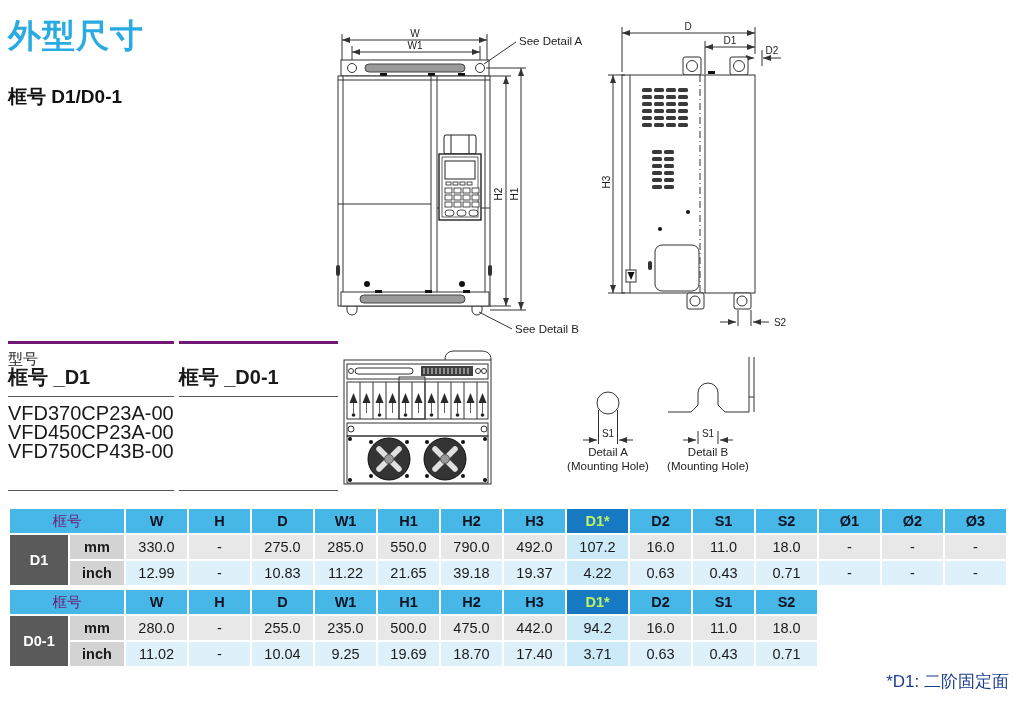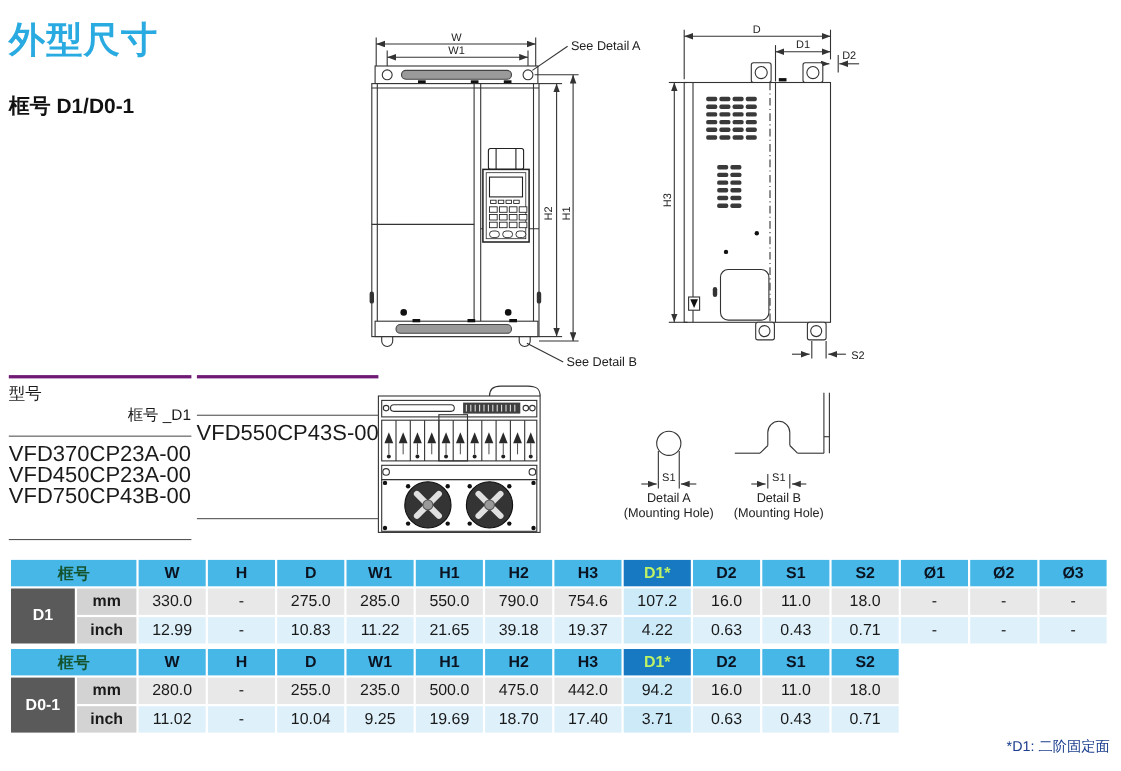--- a/index.html
+++ b/index.html
@@ -7,41 +7,41 @@
     width:1019px;height:701px;position:relative;background:#fff;
     font-family:"Liberation Sans","DejaVu Sans",sans-serif;color:#1a1a1a;
     overflow:hidden;
   }
   .abs{position:absolute;}
   .page-title{
     left:8px;top:14px;font-size:33px;font-weight:bold;letter-spacing:1px;
     color:var(--accent,#29abe2);
   }
   .page-subtitle{left:8px;top:84px;font-size:19px;font-weight:bold;color:#111;}
-  .footnote{right:10px;top:670px;font-size:13px;color:var(--footnote-color,#1b3e8e);}
+  .footnote{right:10px;top:670px;font-size:17px;color:var(--footnote-color,#1b3e8e);}
 
   
   .model-list{left:8px;top:341px;width:330px;display:flex;gap:5px;}
   .ml-col{flex:1;}
   .ml-head{border-top:3px solid #701a75;border-bottom:1px solid #555;padding:5px 0 9px;}
   .ml-heading{font-size:15px;line-height:19px;min-height:19px;}
-  .ml-header{font-size:14px;line-height:19px;font-weight:normal;text-align:right;}
+  .ml-header{font-size:20px;line-height:19px;font-weight:bold;}
   .ml-models{padding:7px 0 6px;border-bottom:1px solid #555;min-height:80px;}
   .ml-model{font-size:20px;line-height:19px;white-space:nowrap;}
 
   
   .tables{left:8px;top:507px;width:1005px;}
   table.dim{border-collapse:separate;border-spacing:2px;margin-bottom:1px;}
   table.dim th,table.dim td{
     text-align:center;vertical-align:middle;padding:0;
     font-size:14.5px;height:24px;white-space:nowrap;
   }
   th.colhead{background:var(--header-bg,#47b7e8);font-weight:bold;color:#0b1320;}
   th.colhead.hl{background:var(--header-highlight-bg,#1779c2);color:#bef264;}
-  th.framehead{background:var(--header-bg,#47b7e8);font-weight:bold;color:#14532d;}
+  th.framehead{background:var(--header-bg,#47b7e8);font-weight:normal;color:#701a75;}
   th.rowlabel{background:var(--row-label-bg,#5a5a5a);color:#fff;font-weight:bold;font-size:15px;}
   td.unit{background:var(--unit-bg,#d3d3d3);font-weight:bold;}
   td.mm{background:var(--mm-row-bg,#e8e8e8);}
   td.inch{background:var(--inch-row-bg,#def1fb);}
   td.hlcell{background:var(--highlight-cell-bg,#cdeaf8);}
 
   
   svg{position:absolute;overflow:visible;}
   svg text{font-family:"Liberation Sans","DejaVu Sans",sans-serif;fill:#222;}
   .dimtxt{font-size:10px;}
@@ -401,23 +401,23 @@
         </div>
         <div class="ml-models">
           <div class="ml-model">VFD370CP23A-00</div>
           <div class="ml-model">VFD450CP23A-00</div>
           <div class="ml-model">VFD750CP43B-00</div>
         </div>
       </div>
       <div class="ml-col">
         <div class="ml-head">
           <div class="ml-heading">&nbsp;</div>
+          <div class="ml-header">框号 _D0-1</div>
         </div>
         <div class="ml-models">
-          <div class="ml-model">VFD550CP43S-00</div>
         </div>
       </div>
     </div>
 </div>
 
 <div class="abs tables">
   <div>
       <table class="dim">
         <colgroup>
           <col style="width: 58px;">
@@ -459,21 +459,21 @@
         <tbody>
           <tr>
             <th class="rowlabel" rowspan="2">D1</th>
             <td class="unit">mm</td>
             <td class="mm">330.0</td>
             <td class="mm">-</td>
             <td class="mm">275.0</td>
             <td class="mm">285.0</td>
             <td class="mm">550.0</td>
             <td class="mm">790.0</td>
-            <td class="mm">754.6</td>
+            <td class="mm">492.0</td>
             <td class="mm hlcell">107.2</td>
             <td class="mm">16.0</td>
             <td class="mm">11.0</td>
             <td class="mm">18.0</td>
             <td class="mm">-</td>
             <td class="mm">-</td>
             <td class="mm">-</td>
           </tr>
           <tr>
             <td class="unit">inch</td>

